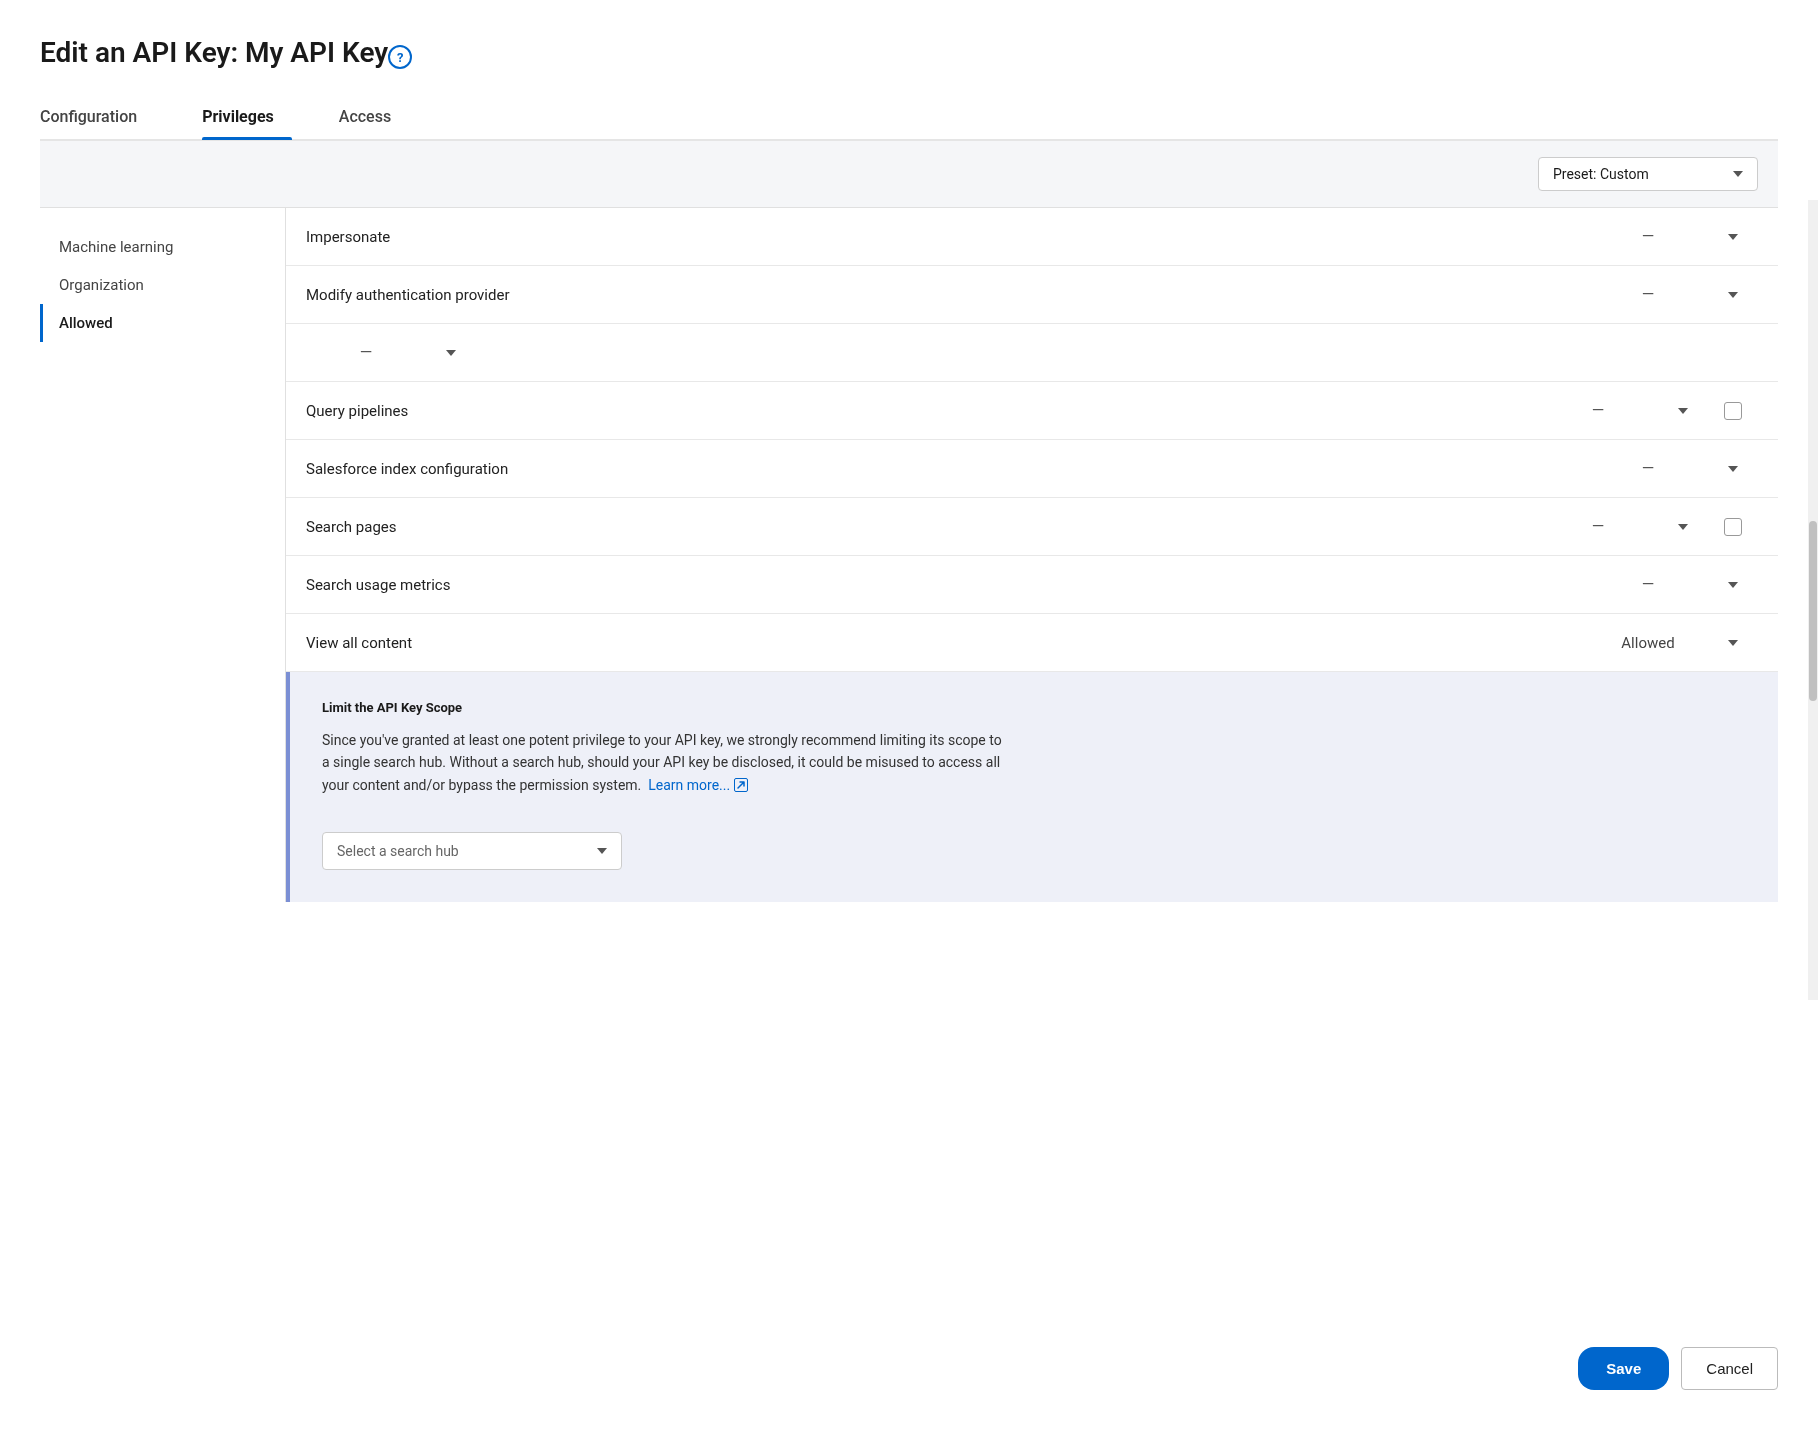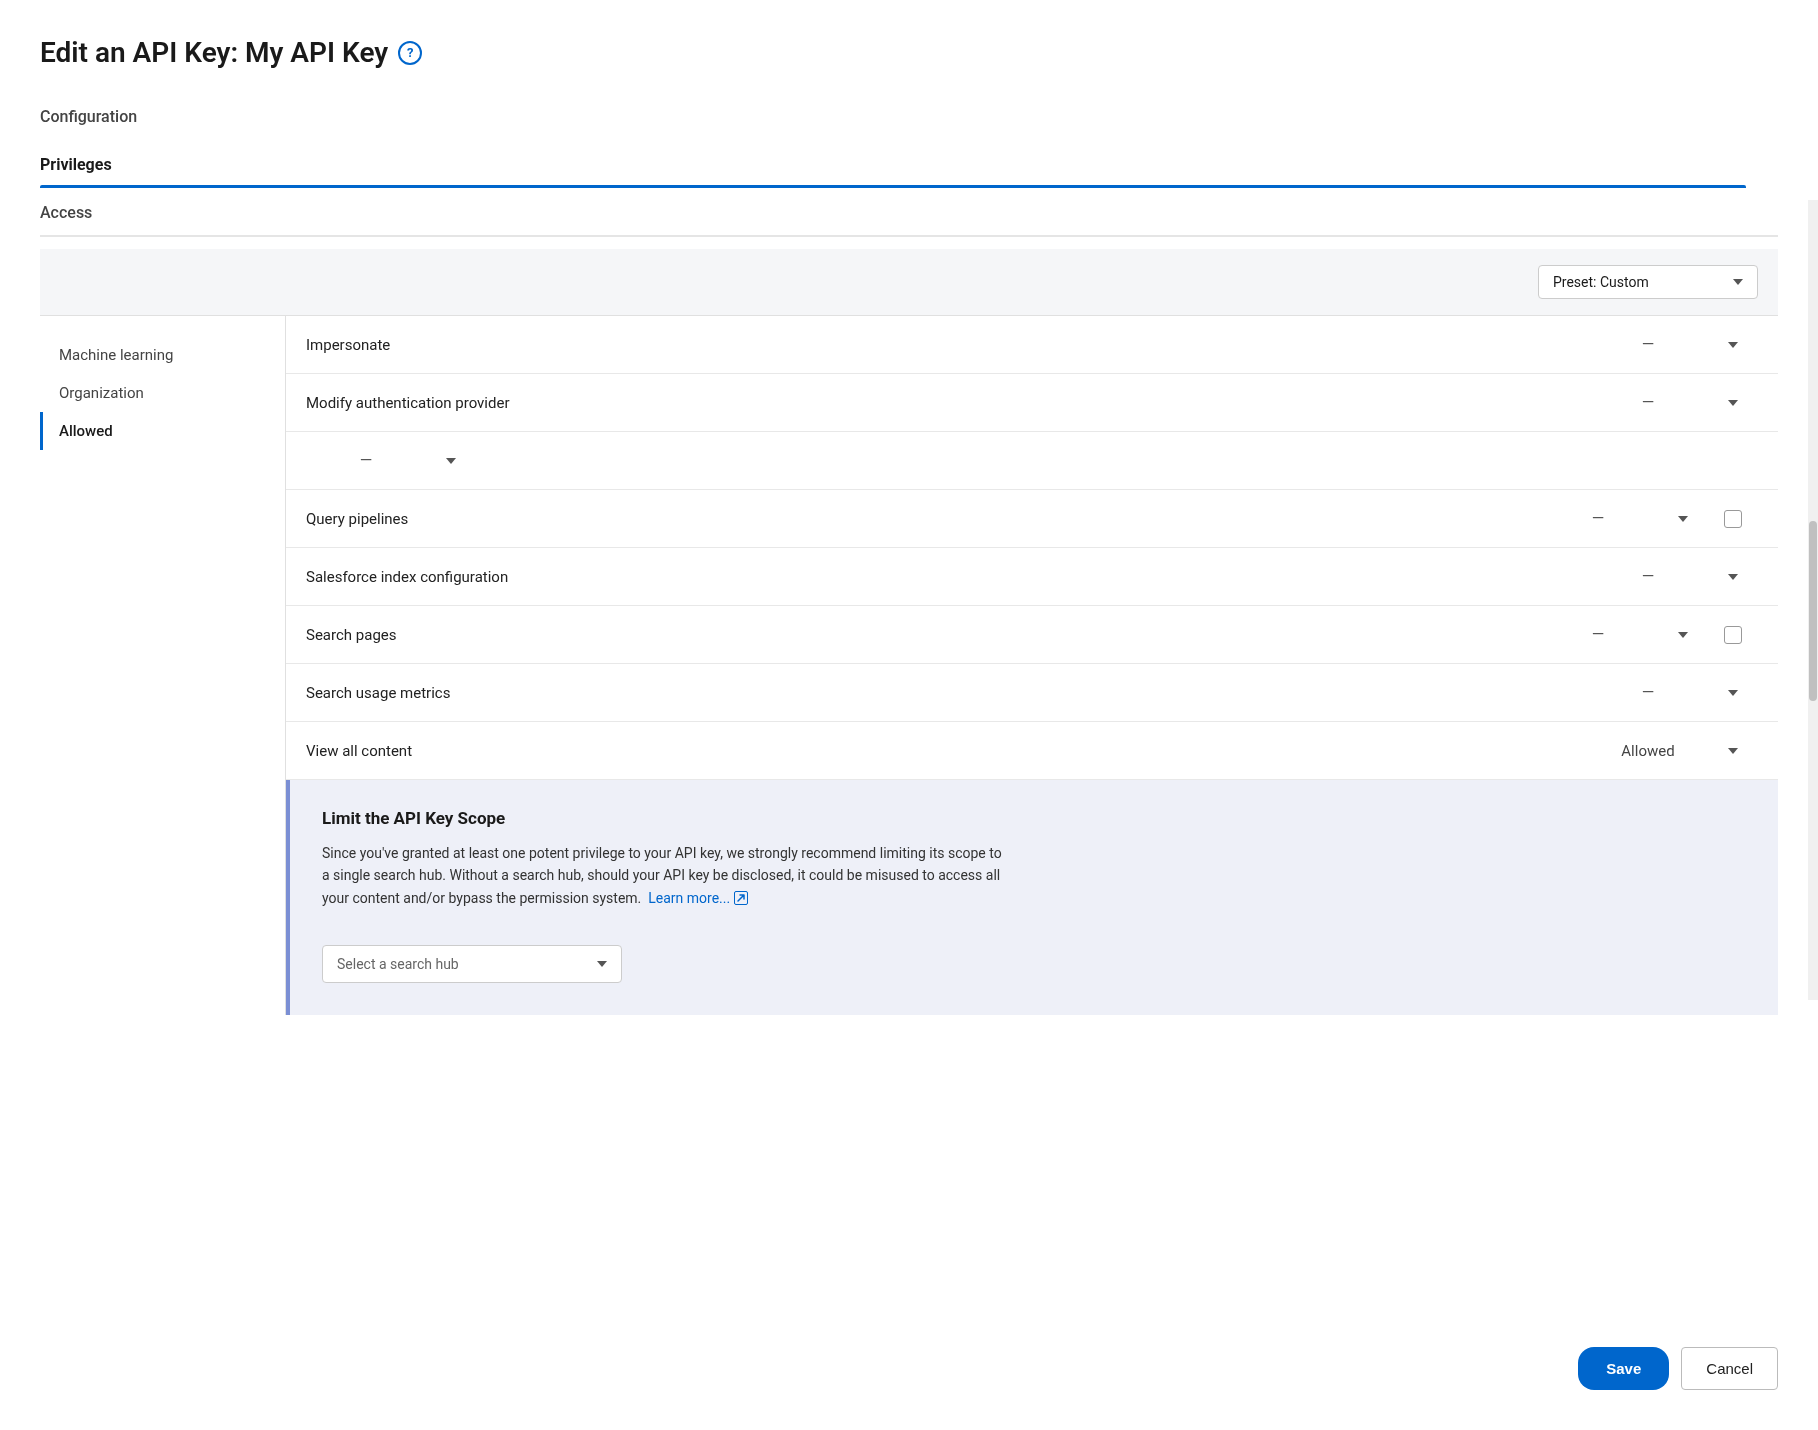--- a/index.html
+++ b/index.html
@@ -12,45 +12,43 @@
     .page-wrapper {
       padding: 36px 40px 0 40px;
       max-width: 1818px;
       min-height: 1430px;
       position: relative;
     }
     .page-title {
       font-size: 28px;
       font-weight: 600;
       display: flex;
-      align-items: center;
-      gap: 10px;
+      align-items: flex-end;
       margin-bottom: 28px;
       color: #1a1a1a;
     }
     .help-icon {
       width: 24px;
       height: 24px;
       border-radius: 50%;
       border: 2px solid #0066cc;
       color: #0066cc;
       display: inline-flex;
       align-items: center;
       justify-content: center;
       font-size: 13px;
       font-weight: 700;
       cursor: pointer;
       flex-shrink: 0;
     }
     .tabs {
       display: flex;
-      gap: 6px;
+      gap: 15px;
       border-bottom: 2px solid #e5e5e5;
-      margin-bottom: 12px;
-      flex-direction: column;
+      margin-bottom: 0;
     }
     .tab {
       padding: 10px 18px 12px 0;
       margin-right: 32px;
       font-size: 16px;
       font-weight: 500;
       cursor: pointer;
       color: #444;
       position: relative;
       border-bottom: 3px solid transparent;
@@ -170,21 +168,21 @@
       border-top: 6px solid #555;
       display: inline-block;
     }
     .limit-scope-box {
       background: #eef0f8;
       border-left: 4px solid #7b8fd4;
       margin: 0 0 0 0;
       padding: 28px 32px 32px 32px;
     }
     .limit-scope-title {
-      font-size: 17px;
+      font-size: 13px;
       font-weight: 700;
       color: #1a1a1a;
       margin-bottom: 14px;
     }
     .limit-scope-text {
       font-size: 14px;
       color: #333;
       line-height: 1.6;
       margin-bottom: 36px;
       max-width: 680px;

